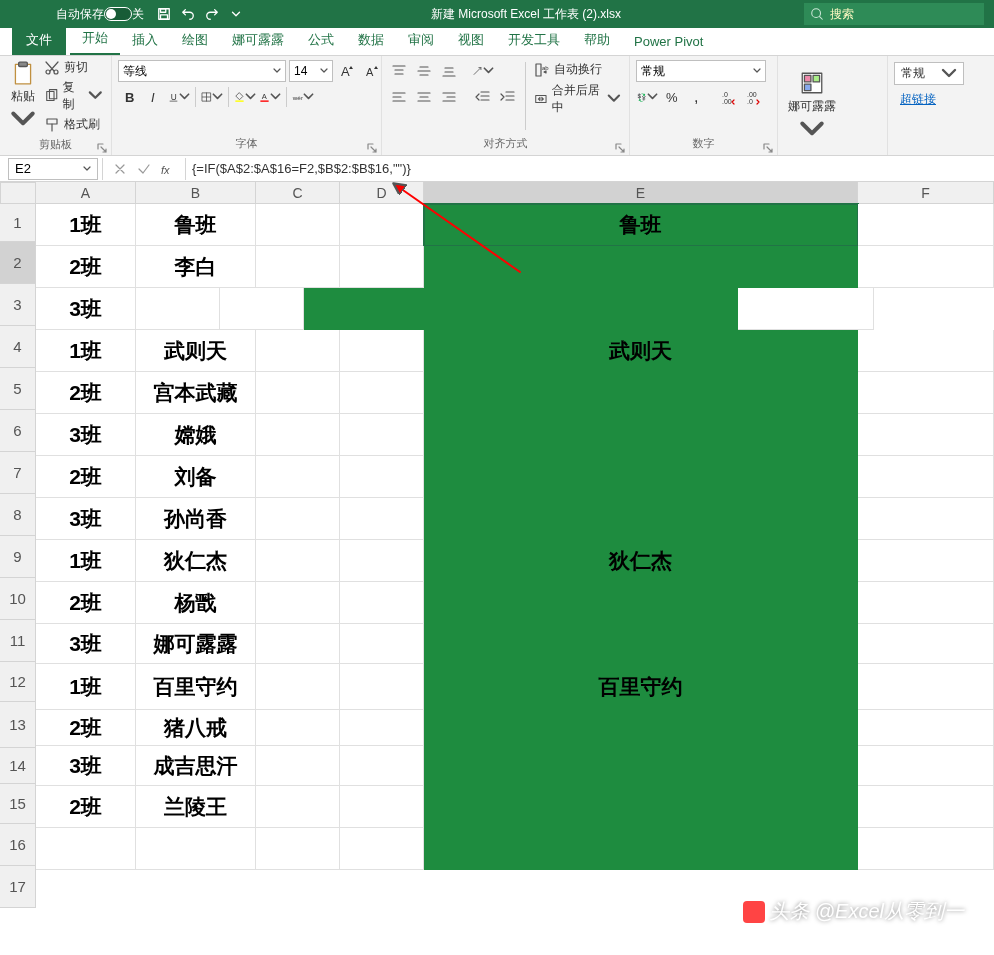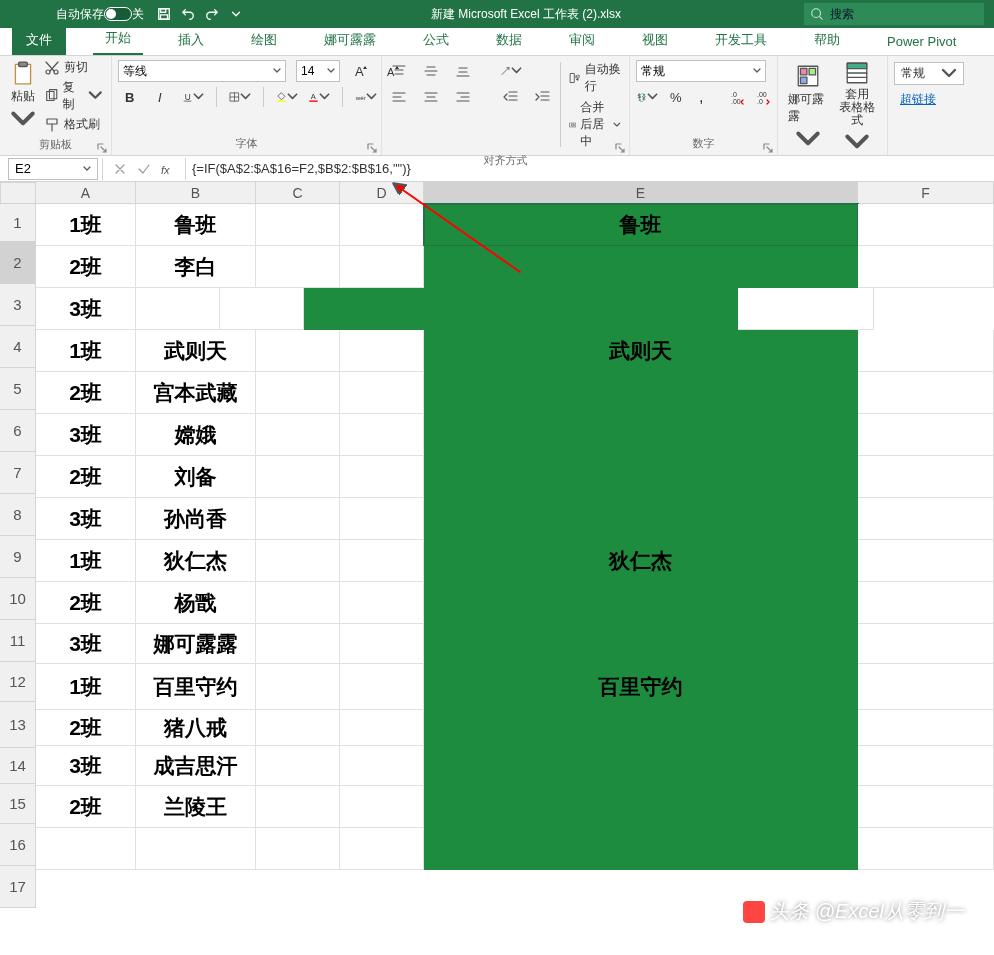--- a/index.html
+++ b/index.html
@@ -8,42 +8,42 @@
 
 .titlebar { height:28px; background:#217346; display:flex; align-items:center; color:#fff; font-size:12px; }
 .titlebar .autosave { display:flex; align-items:center; padding:0 8px;margin-left:48px; }
 .toggle { width:28px; height:14px; border:1px solid #fff; border-radius:7px; position:relative; background:#185c37; }
 .toggle::after { content:""; width:10px; height:10px; border-radius:50%; background:#fff; position:absolute; left:1px; top:1px; }
 .qat-btn { width:24px; height:24px; display:flex; align-items:center; justify-content:center; color:#fff; }
 .qat-btn svg { width:14px; height:14px; stroke:#fff; fill:none; stroke-width:1.5; }
 .title-text { flex:1; text-align:center; font-size:12px; color:#fff; }
 .search-box { display:flex; align-items:center; background:#2e8b57; height:22px; width:180px; margin-right:10px; padding:0 6px; gap:6px; }
 .search-box svg { width:14px; height:14px; stroke:#cde8d8; fill:none; }
-.search-box span { color:#0f172a; font-size:12px; }
-
-
-.tabs { height:28px; background:#fff; display:flex; align-items:flex-end; padding-left:12px; border-bottom:1px solid #d4d4d4; font-size:13px;gap:23px; }
+.search-box span { color:#fef9c3; font-size:12px; }
+
+
+.tabs { height:28px; background:#fff; display:flex; align-items:flex-end; padding-left:12px; border-bottom:1px solid #d4d4d4; font-size:13px; }
 .tab { padding:4px 12px 6px; color:#217346; cursor:pointer; }
 .tab.active { color:#217346; border-bottom:2px solid #217346; font-weight:500; }
 .file-tab { color:#fff; background:#217346; padding:4px 14px 6px; margin-right:4px; }
 
 
 .ribbon { height:100px; background:#f3f3f3; border-bottom:1px solid #d4d4d4; display:flex; }
 .group { border-right:1px solid #e1e1e1; padding:2px 6px 0; display:flex; flex-direction:column; position:relative; }
 .group-label { text-align:center; font-size:11px; color:#666; padding:2px 0 4px; }
 .group-body { flex:1; display:flex; gap:2px; }
 .dialog-launcher { position:absolute; right:2px; bottom:4px; width:12px; height:12px; }
 .dialog-launcher svg { width:10px; height:10px; stroke:#888; fill:none; }
 
 .vbtn { display:flex; flex-direction:column; align-items:center; justify-content:center; padding:2px 4px; font-size:12px; color:#333; gap:2px; }
 .vbtn svg { width:26px; height:26px; }
 .hbtn { display:flex; align-items:center; font-size:12px; color:#333; gap:4px; padding:1px 2px; }
 .hbtn svg { width:16px; height:16px; }
 .col { display:flex; flex-direction:column; gap:1px; }
-.row { display:flex; gap:10px; align-items:center; }
+.row { display:flex; gap:3px; align-items:center; }
 
 .font-combo { height:22px; border:1px solid #bfbfbf; background:#fff; font-size:12px; padding:0 4px; display:flex; align-items:center; justify-content:space-between; }
 .font-combo.name { width:168px; }
 .font-combo.size { width:44px; }
 .chev { width:8px; height:8px; }
 
 .sq { width:22px; height:22px; display:flex; align-items:center; justify-content:center; }
 .sq svg { width:16px; height:16px; }
 
 
@@ -442,33 +442,20 @@
   <div class="group" style="width:110px">
     <div class="group-body">
       <div class="vbtn">
         <svg viewBox="0 0 24 24">
             <rect x="3" y="3" width="18" height="18" fill="#fff"></rect>
             <rect x="5" y="5" width="6" height="6" fill="#e8a"></rect>
             <rect x="13" y="5" width="6" height="6" fill="#ae8"></rect>
             <rect x="5" y="13" width="6" height="6" fill="#8ae"></rect>
           </svg>
         <span>娜可露露</span>
-        <svg class="chev" viewBox="0 0 8 8">
-            <path d="M1 2l3 3 3-3"></path>
-          </svg>
-      </div>
-      <div class="vbtn">
-        <svg viewBox="0 0 24 24">
-            <rect x="3" y="3" width="18" height="18" fill="#fff"></rect>
-            <rect x="3" y="3" width="18" height="5" fill="#4a8"></rect>
-            <line x1="3" y1="12" x2="21" y2="12"></line>
-            <line x1="3" y1="16" x2="21" y2="16"></line>
-          </svg>
-        <span style="white-space:pre-line;text-align:center;line-height:1.1">套用
-表格格式</span>
         <svg class="chev" viewBox="0 0 8 8">
             <path d="M1 2l3 3 3-3"></path>
           </svg>
       </div>
     </div>
   </div>
 
   <div class="group" style="width:90px;border-right:none">
     <div class="group-body">
       <div class="col" style="gap:4px;padding-top:4px">

